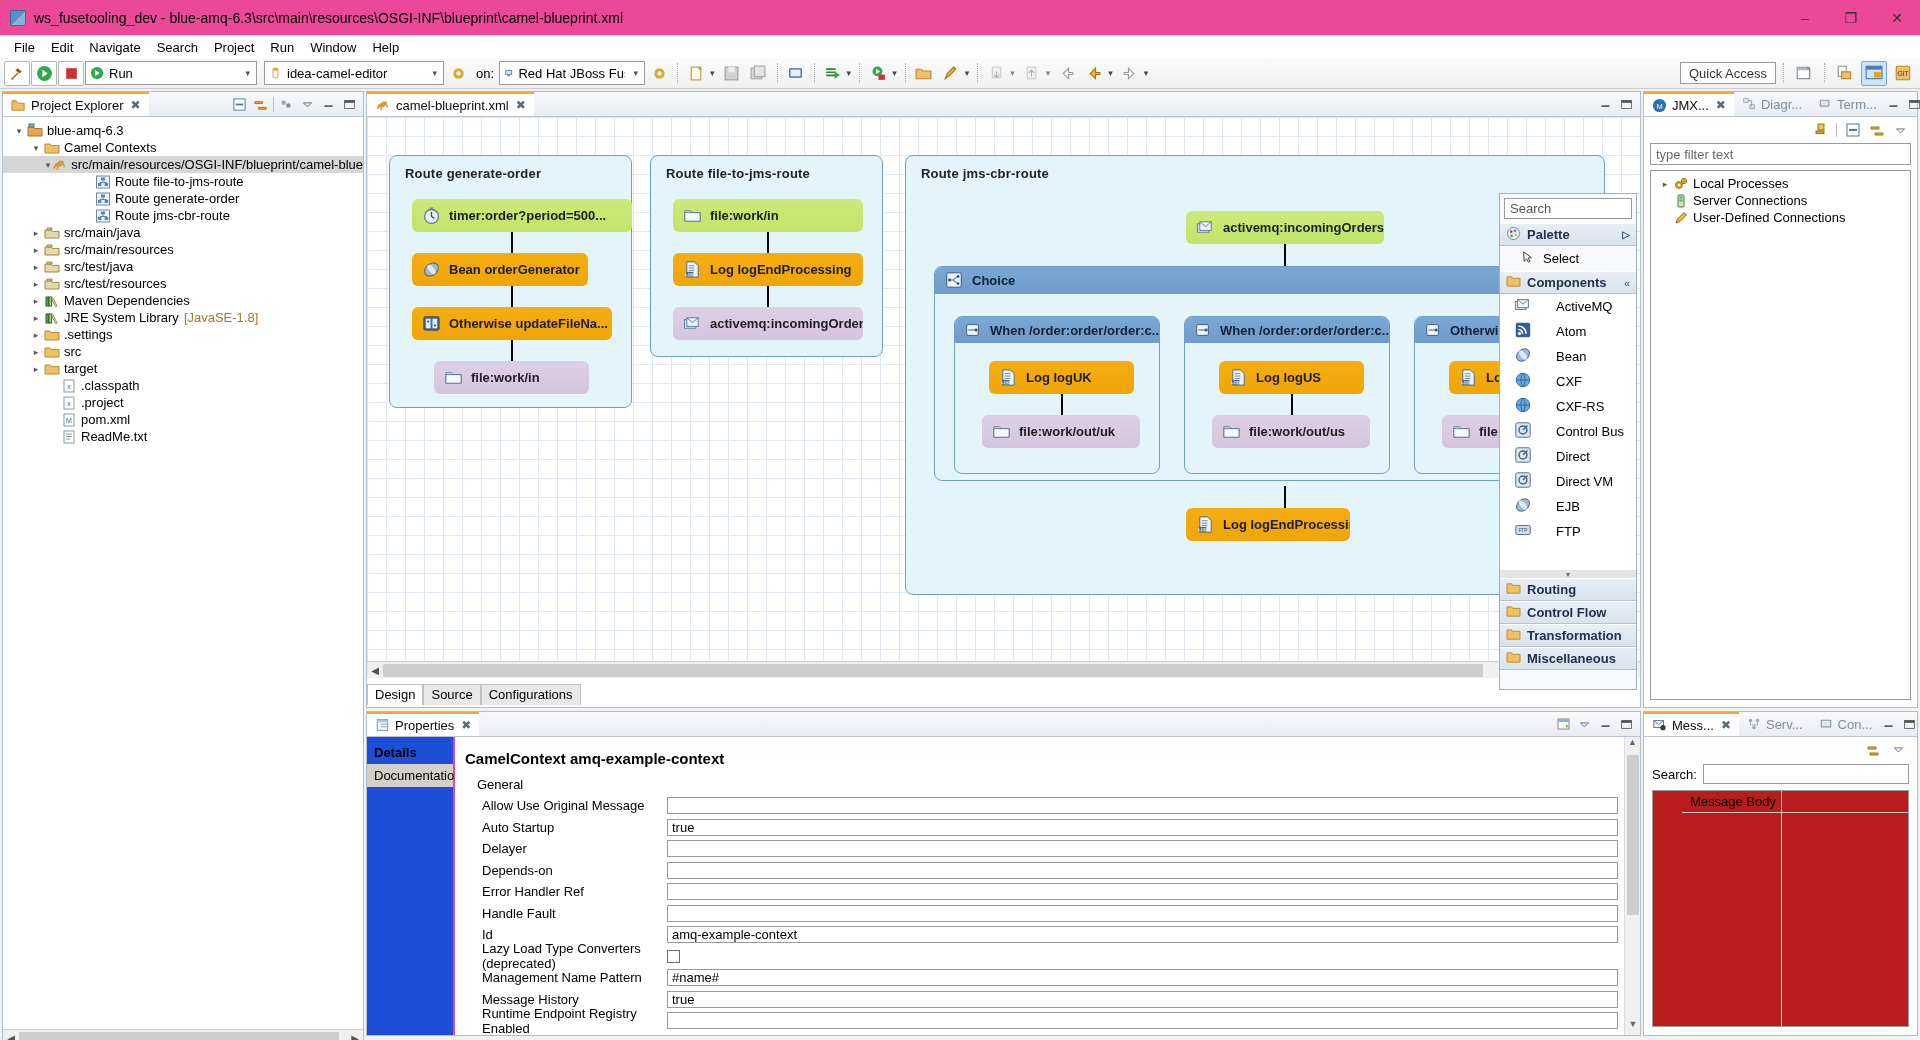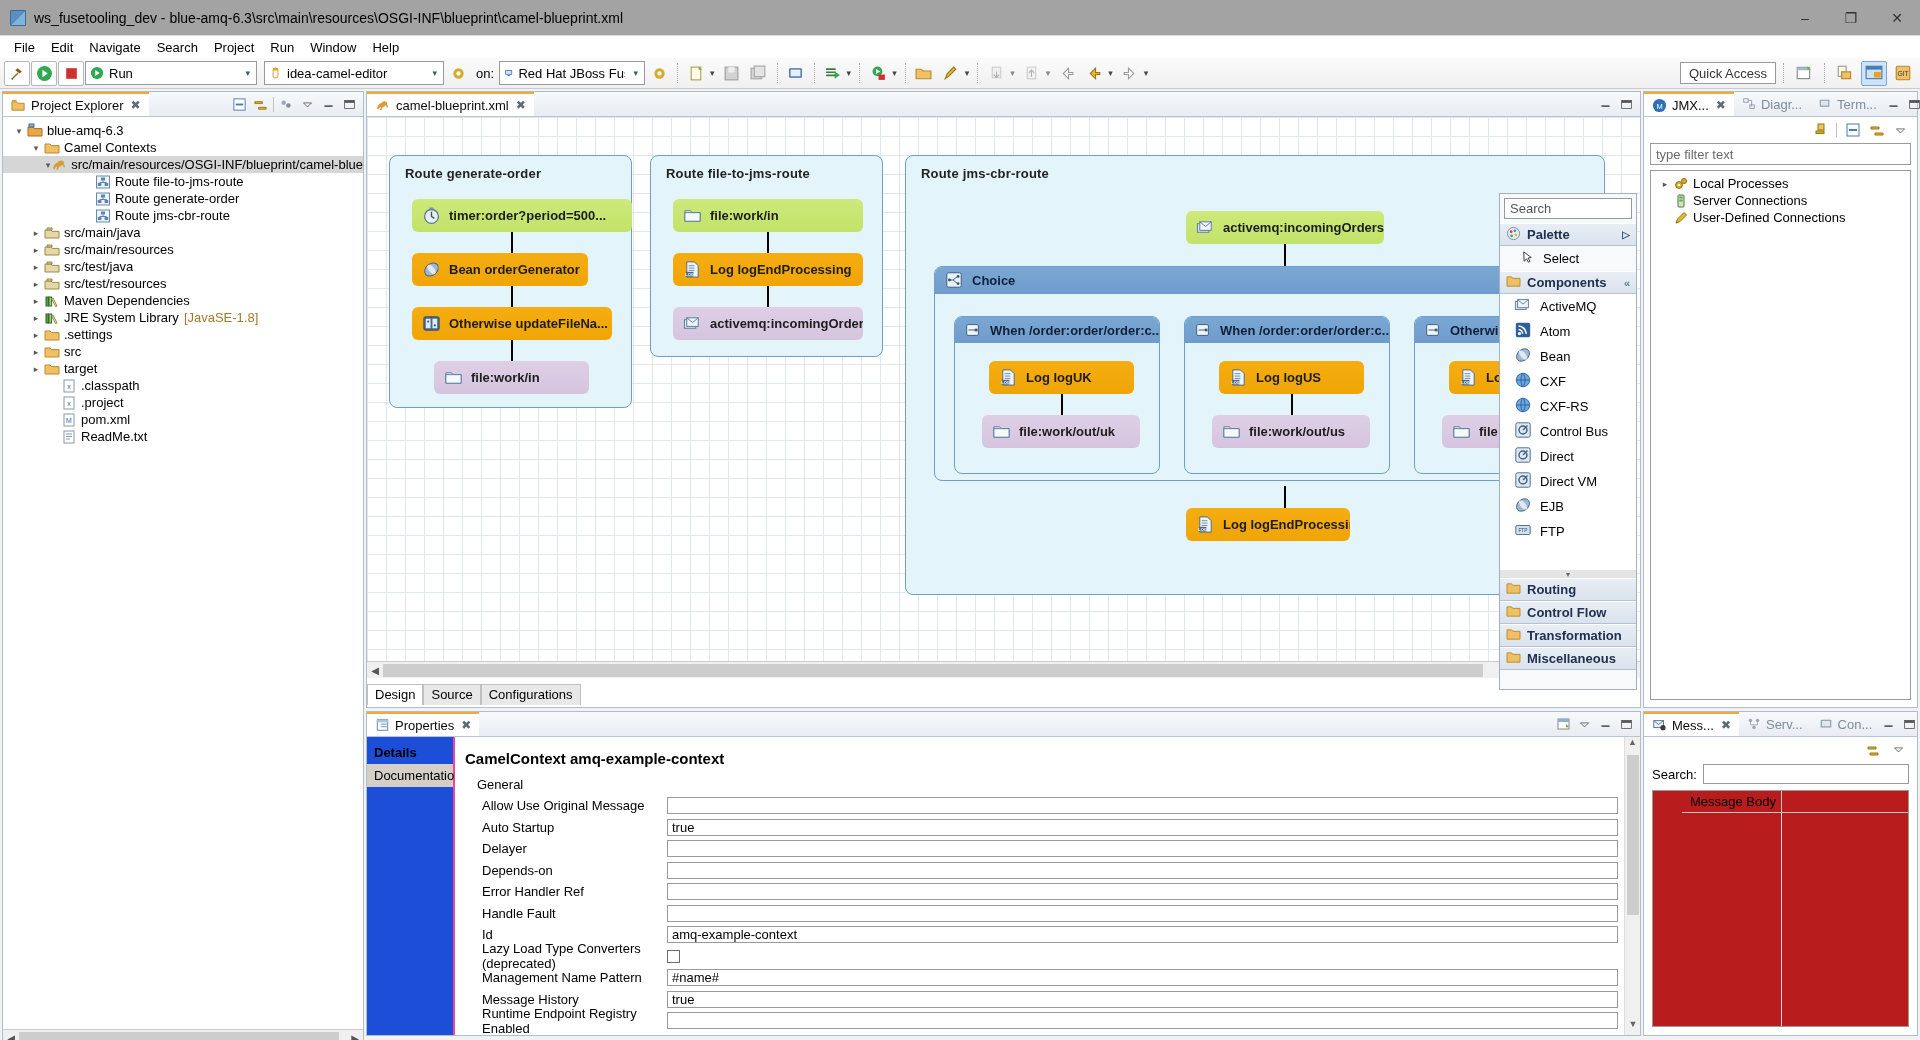--- a/index.html
+++ b/index.html
@@ -7,21 +7,21 @@
     margin: 0; padding: 0;
     width: 1920px; height: 1040px;
     overflow: hidden;
     font-family: "Liberation Sans", sans-serif;
     font-size: 13px;
     color: #000;
     background: #f0f0f0;
   }
   
   #titlebar {
-    height: 36px; background: #a3a3a3; display: flex; align-items: center;
+    height: 36px; background: #ec4899; display: flex; align-items: center;
     border-bottom: 1px solid #dcdcdc;
   }
   #titlebar .tb-icon {
     width: 16px; height: 16px; margin: 0 8px 0 10px;
     background: linear-gradient(135deg,#5a8fc0 0 50%,#7fb3dc 50% 100%);
     border: 1px solid #3b6b96; border-radius: 1px;
   }
   #titlebar .tb-title { font-size: 14px; color: #000; }
   #winbtns { margin-left: auto; display: flex; height: 36px; }
   #winbtns div {
@@ -131,21 +131,21 @@
   .pal-search {
     margin: 4px; height: 21px; border: 1px solid #9a9a9a; background: #fff;
     display: flex; align-items: center; padding: 0 5px; font-size: 13px; color: #555;
   }
   .pal-drawer {
     height: 23px; display: flex; align-items: center; gap: 6px; padding: 0 6px;
     background: linear-gradient(#e9eef5,#d9e2ed); border-top: 1px solid #fff;
     border-bottom: 1px solid #b6c2d0; font-size: 13px; font-weight: bold; color: #203050;
   }
   .pal-item {
-    height: 25px; display: flex; align-items: center; gap: 8px; padding-left: 14px; font-size: 13px;
+    height: 25px; display: flex; align-items: center; gap: 24px; padding-left: 14px; font-size: 13px;
   }
   .pal-entry { height: 25px; display: flex; align-items: center; gap: 8px; padding-left: 20px; font-size: 13px; }
   
   .prop-sidebar { width: 88px; border-right: 2px solid #ec4899; background: #1d4ed8; padding-top: 4px; }
   .prop-tab { padding: 4px 7px; font-size: 13px; }
   .prop-tab.active { font-weight: bold; }
   .prop-tab.inactive { background: #d4d0c8; }
   .prop-title { font-size: 15px; font-weight: bold; padding: 13px 0 10px 10px; }
   .prow { display: flex; align-items: center; height: 21.5px; font-size: 13px; }
   .plabel { width: 190px; padding-left: 5px; }

